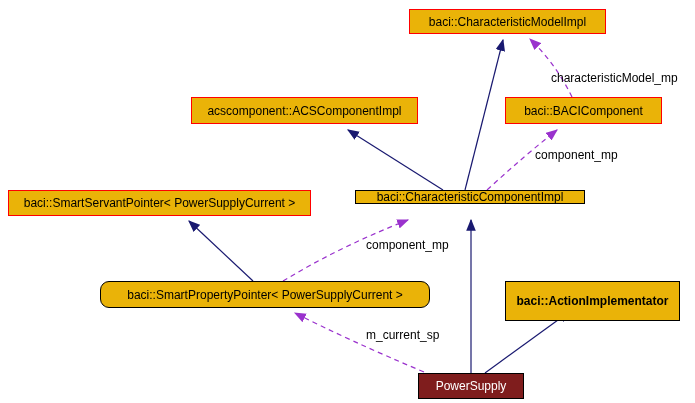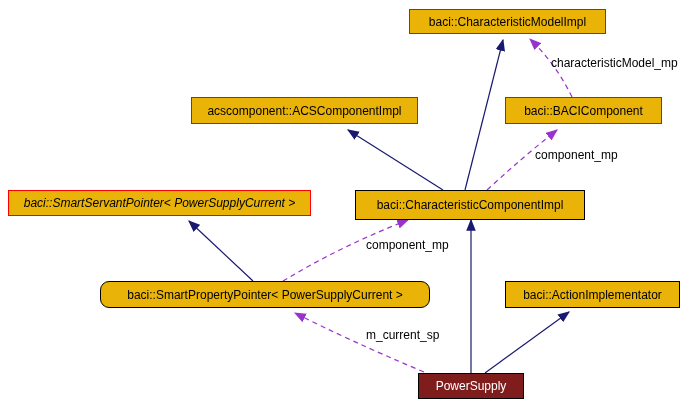--- a/index.html
+++ b/index.html
@@ -19,30 +19,30 @@
     color:#000000;
     display:flex;align-items:center;justify-content:center;
     font-size:12px;line-height:1;white-space:nowrap;
     z-index:2;
   }
   .node.external{border-color:#ff0000;}
   .node.focus{background:#7f1d1d;color:#ffffff;border-color:#000000;}
   #n-model    {left:409px;top:9px;  width:197px;height:25px;}
   #n-acs      {left:191px;top:97px; width:227px;height:27px;text-align:right;}
   #n-bacicomp {left:505px;top:97px; width:157px;height:27px;}
-  #n-servant  {left:8px;  top:190px;width:303px;height:26px;font-style:italic;}
-  #n-charcomp {left:355px;top:190px;width:230px;height:30px;}
+  #n-servant  {left:8px;  top:190px;width:303px;height:26px;}
+  #n-charcomp {left:355px;top:190px;width:230px;height:14px;}
   #n-property {left:100px;top:281px;width:330px;height:27px;border-radius:9px;}
-  #n-action   {left:505px;top:281px;width:175px;height:27px;}
+  #n-action   {left:505px;top:281px;width:175px;height:40px;font-weight:bold;}
   #n-power    {left:418px;top:373px;width:106px;height:26px;}
   .edge-label{
     position:absolute;
     font-size:12px;color:#000000;white-space:nowrap;z-index:1;
   }
-  #l-charmodel{left:551px;top:56px;}
+  #l-charmodel{left:551px;top:71px;}
   #l-compupper{left:535px;top:148px;}
   #l-complower{left:366px;top:238px;}
   #l-mcurrent {left:366px;top:328px;}
 </style>
 </head>
 <body>
 
 <div id="canvas">
 
   <svg id="edges" width="695" height="403" viewBox="0 0 695 403" xmlns="http://www.w3.org/2000/svg">

